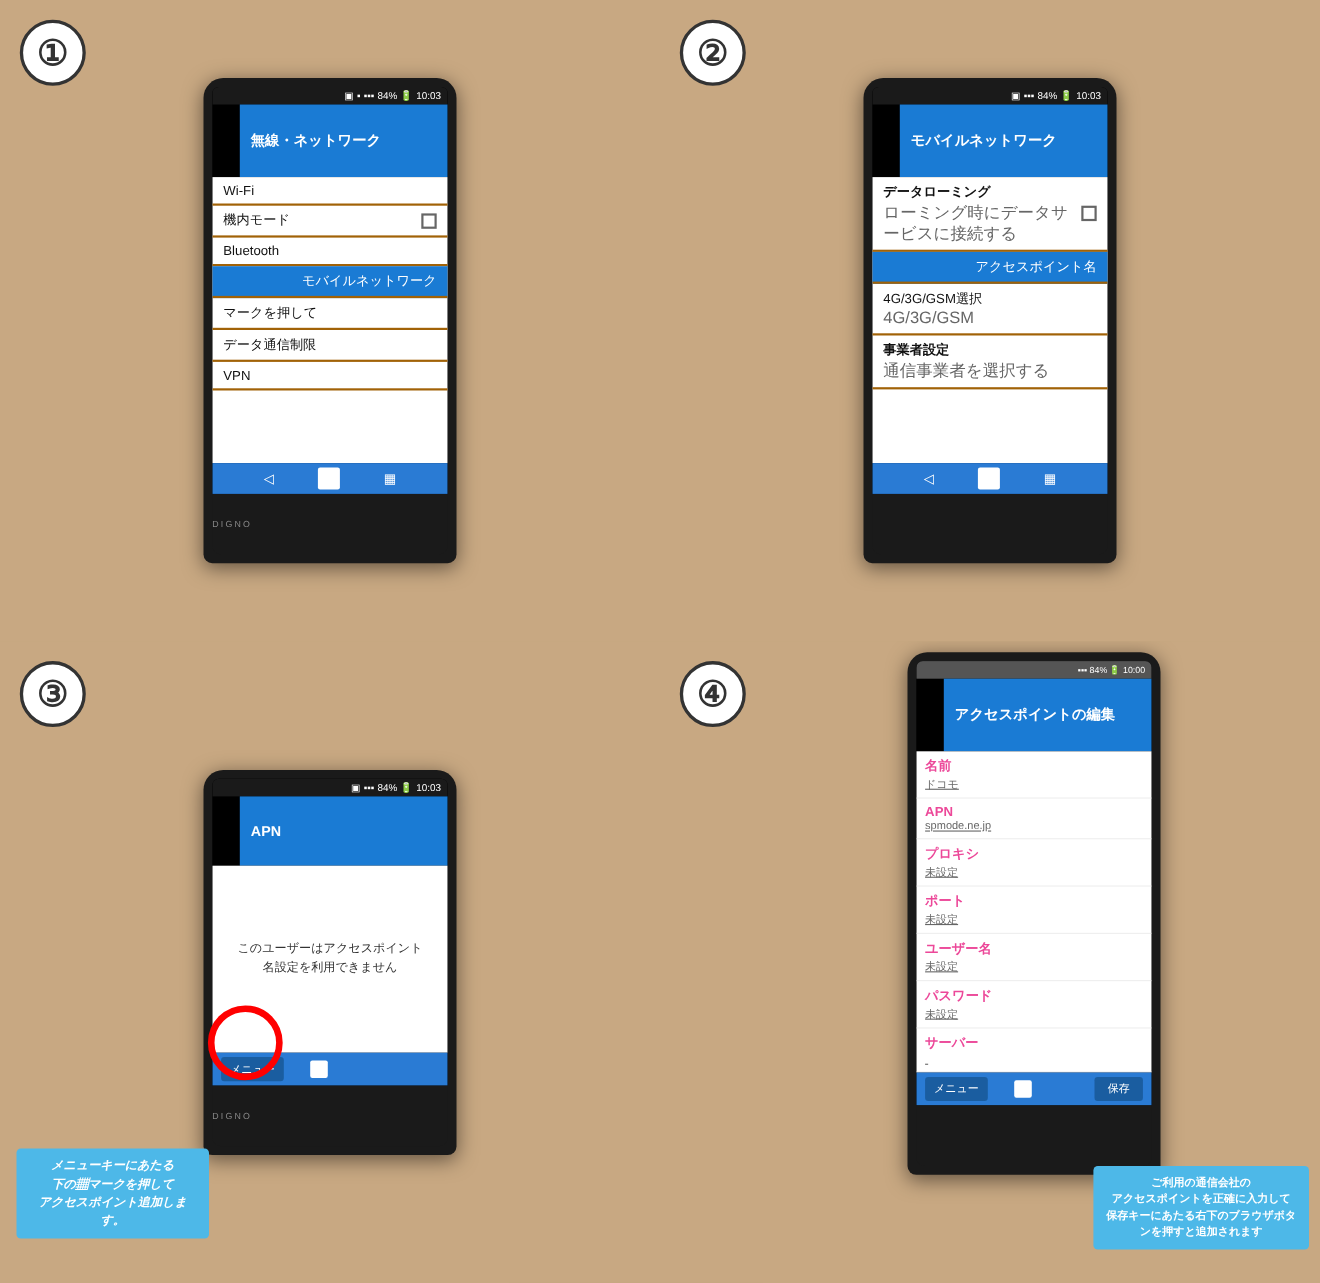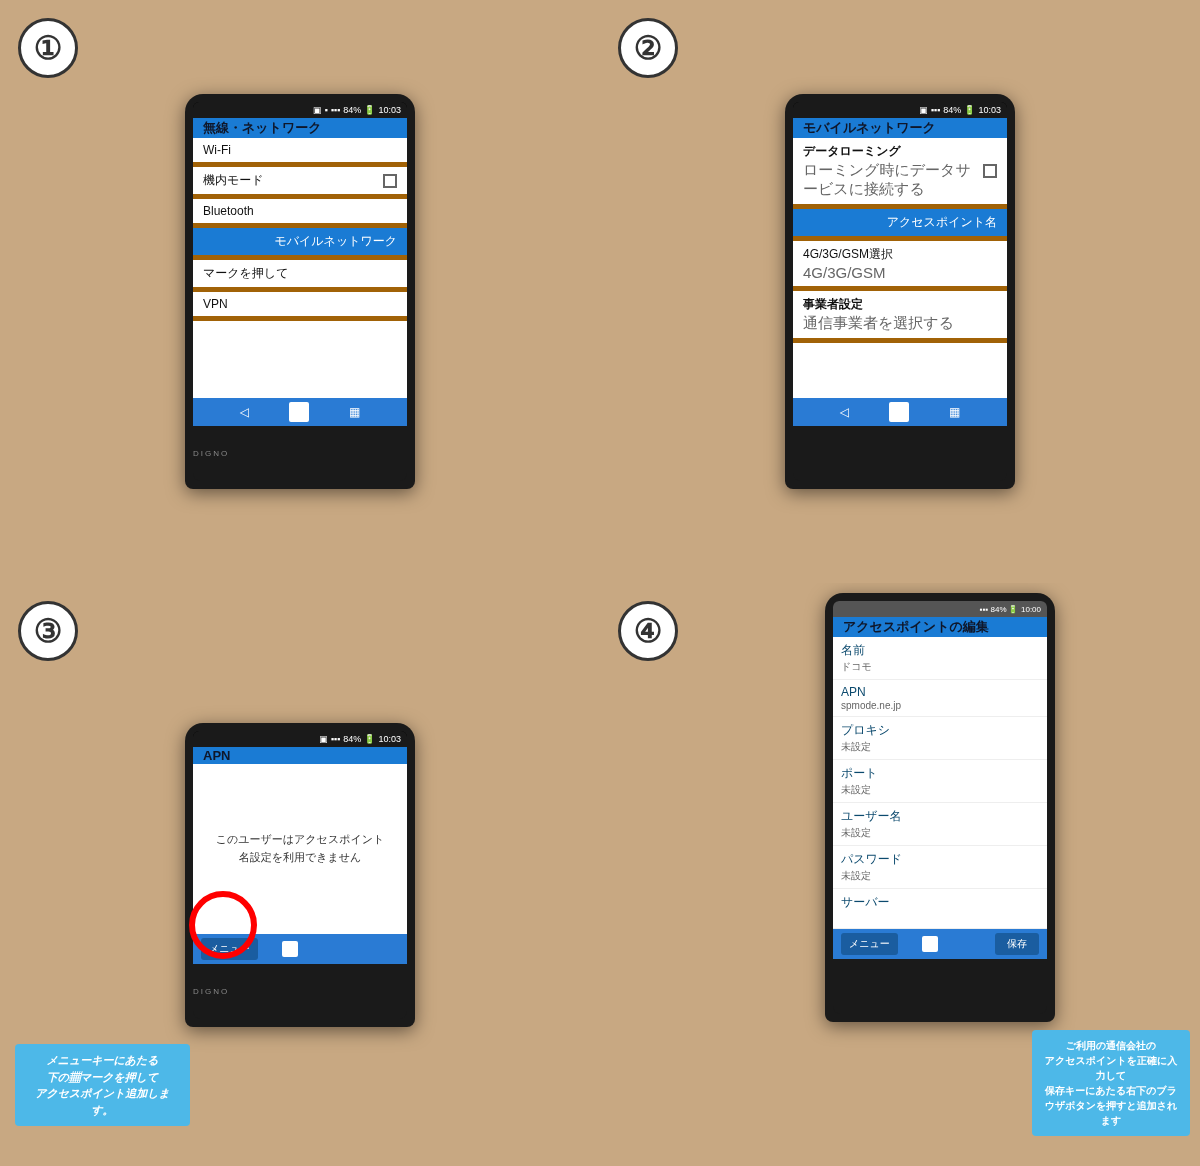--- a/index.html
+++ b/index.html
@@ -64,30 +64,31 @@
       gap: 4px;
       min-height: 16px;
     }
     .status-bar .icons { display: flex; gap: 3px; align-items: center; }
     .screen-content {
       background: white;
       min-height: 260px;
     }
     .screen-header {
       background: #1a7bd4;
-      color: #0f172a;
+      color: #ffffff;
       font-size: 13px;
       font-weight: bold;
-      padding: 1px 10px;
+      padding: 24px 10px;
+      margin-left: 25px;
     }
     .menu-item {
       padding: 5px 10px;
       font-size: 12px;
       color: #111;
-      border-bottom: 5px solid #a16207;
+      border-bottom: 2px solid #a16207;
       display: flex;
       justify-content: space-between;
       align-items: center;
     }
     .menu-item.selected {
       background: #1a7bd4;
       color: white;
       justify-content: flex-end;
     }
     .menu-item .sub-label {
@@ -154,21 +155,21 @@
       bottom: 30px;
       right: 10px;
       background: #4db8e8;
       color: white;
       font-size: 10px;
       font-weight: bold;
       padding: 8px 10px;
       border-radius: 4px;
       text-align: center;
       line-height: 1.5;
-      width: 158px;
+      width: 196px;
     }
     .red-circle {
       position: absolute;
       width: 68px;
       height: 68px;
       border-radius: 50%;
       border: 6px solid red;
       pointer-events: none;
     }
     
@@ -208,29 +209,30 @@
     }
     .menu-bar-white {
       width: 16px;
       height: 16px;
       background: white;
       border-radius: 2px;
     }
     
     .detail-label {
       font-size: 12px;
-      font-weight: normal;
-      color: #0c4a6e;
+      font-weight: bold;
+      color: #ec4899;
       padding: 5px 8px 1px 8px;
     }
     .detail-value {
       font-size: 10px;
       color: #666;
       padding: 0 20px 5px 8px;
       border-bottom: 1px solid #eee;
+      text-decoration: underline;
     }
   </style>
 </head>
 <body>
 
 <div class="quadrant">
   <div class="step-number">①</div>
   <div class="phone">
     <div class="phone-screen-area">
       <div class="status-bar">
@@ -255,20 +257,23 @@
         <div class="menu-item">
             <span>Bluetooth</span>
           </div>
         <div class="menu-item selected">
             <span>モバイルネットワーク</span>
           </div>
         <div class="menu-item">
             <span>マークを押して</span>
           </div>
         <div class="menu-item">
+            <span>データ通信制限</span>
+          </div>
+        <div class="menu-item">
             <span>VPN</span>
           </div>
       </div>
       <div class="phone-bottom-bar">
         <span style="color:white;font-size:12px;">◁</span>
         <div class="home-btn"></div>
         <span style="color:white;font-size:12px;">▦</span>
       </div>
     </div>
     <div class="phone-body-bottom">

